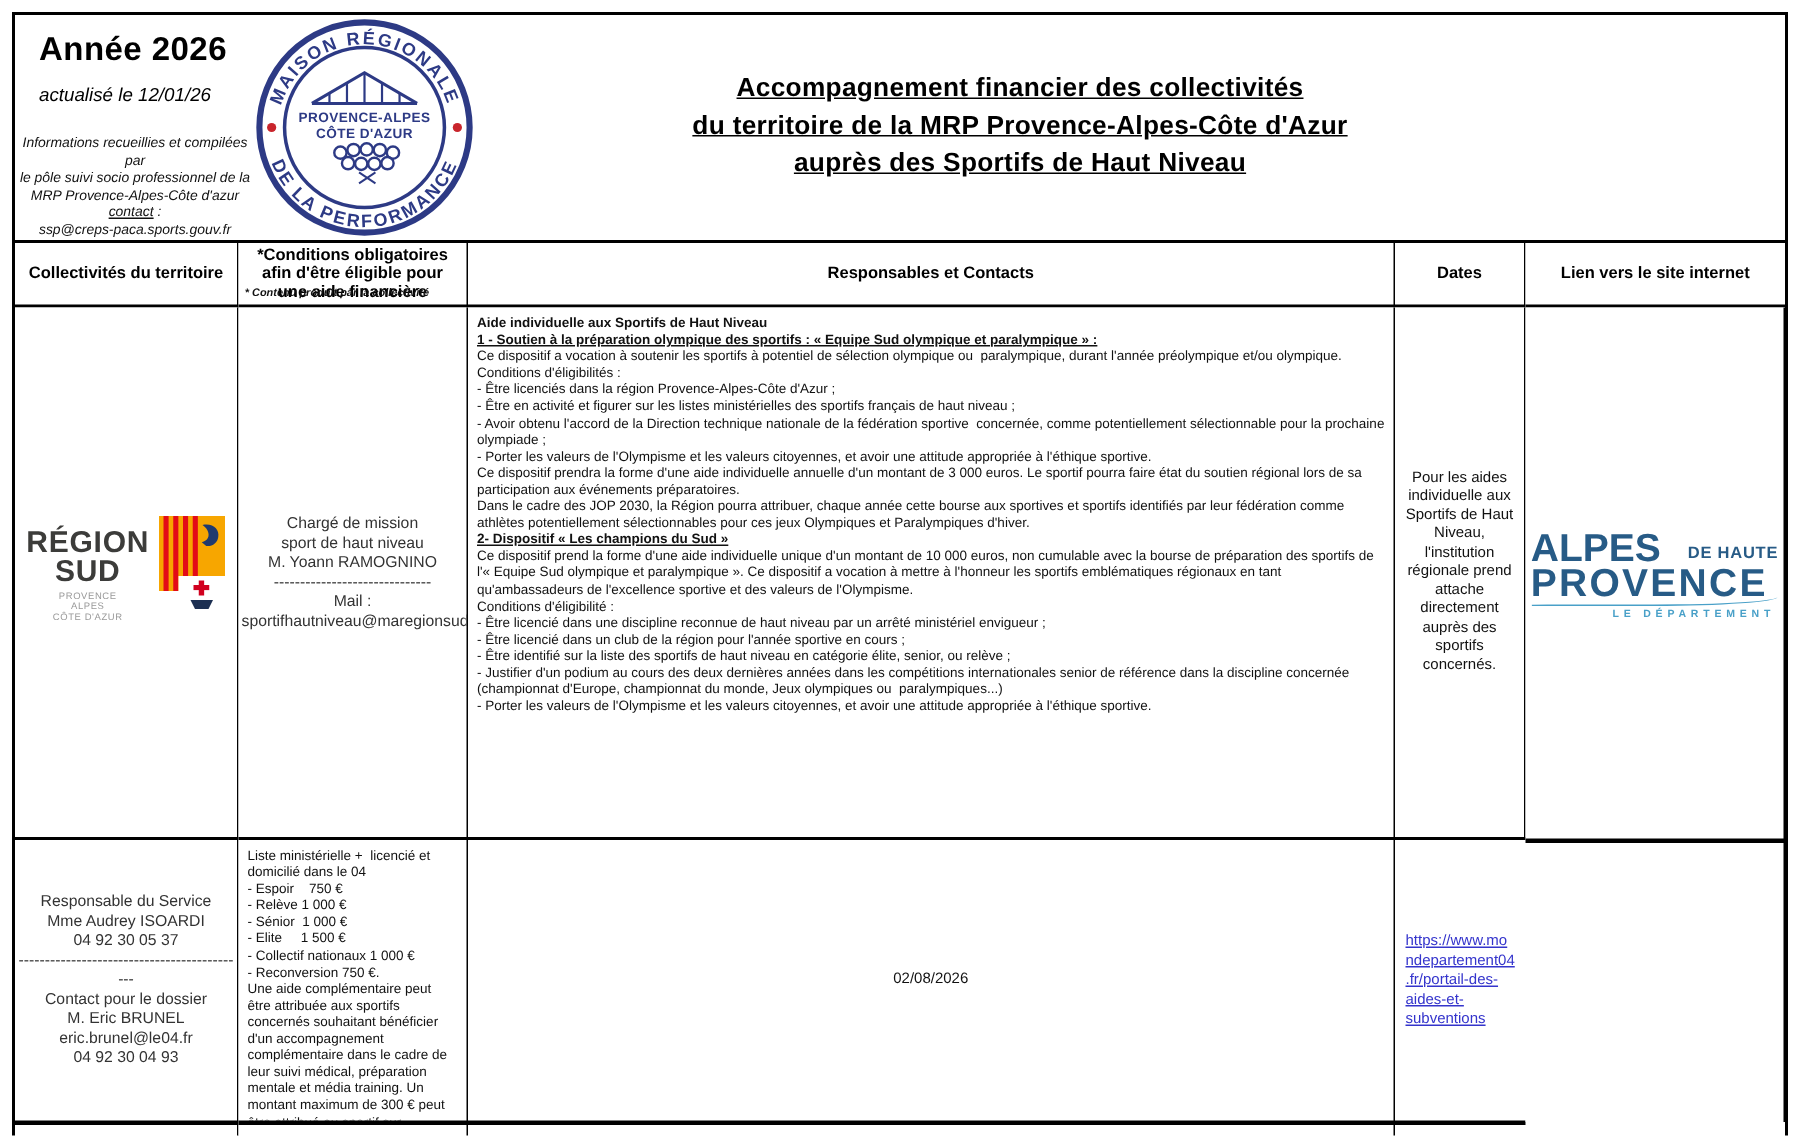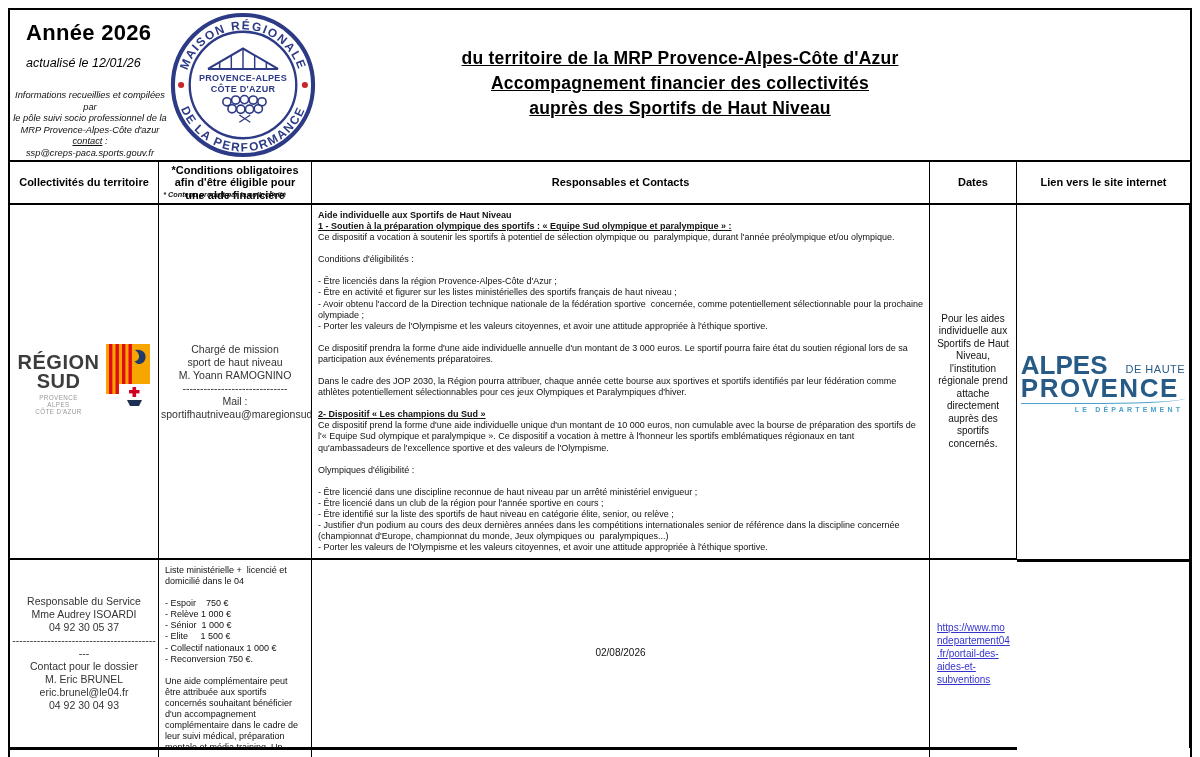--- a/index.html
+++ b/index.html
@@ -29,38 +29,38 @@
   .note{position:absolute;right:25px;bottom:2px;font-size:7.3px;font-style:italic;font-weight:600;color:#111;white-space:nowrap}
   .r1{border-bottom:2px solid #000}
   .r2{border-bottom:1px solid #000}
   .r3{border-top:2px solid #000}
   .cellc{display:flex;align-items:center;justify-content:center}
 
   .contacts{font-size:10.5px;line-height:13px;text-align:center;color:#333;width:100%;padding:0 2px}
   .conds{padding:5px 6px 0 6px;font-size:9px;line-height:11.1px;color:#111}
   .conds .pline{min-height:11px;white-space:pre-wrap}
   .conds .b{font-weight:bold}
-  .conds .sp{margin-top:11px}
+  .conds .sp{}
   .dates{font-size:10px;line-height:12.5px;text-align:center;padding:0 4px;color:#111;width:100%}
   .linkcell{font-size:10px;width:100%;padding:0 7px}
   .link-dark{color:#111;text-decoration:underline;text-align:center;display:block}
   .link-blue{color:#3434cc;text-decoration:underline;display:block;text-align:left;word-break:break-word;line-height:13px}
 
   
   .rs{display:flex;align-items:flex-start;gap:7px}
   .rs-text{text-align:center;padding-top:9px}
   .rs-title{font-size:20px;font-weight:bold;color:#3c3c3a;line-height:19px;letter-spacing:.5px}
   .rs-sub{font-size:6.3px;color:#999;line-height:7.2px;margin-top:3px;letter-spacing:.4px}
   .rs svg{display:block}
 
   
   .ahp{color:#275b86;line-height:1}
   .ahp-l1{display:flex;align-items:flex-end}
   .ahp-alpes{font-size:26px;font-weight:bold}
-  .ahp-dh{font-size:11px;font-weight:normal;margin-left:18px;margin-bottom:3px;letter-spacing:.5px}
+  .ahp-dh{font-size:11px;font-weight:bold;margin-left:18px;margin-bottom:3px;letter-spacing:.5px}
   .ahp-prov{font-size:26px;font-weight:bold;letter-spacing:1.5px;margin-top:-3px;border-bottom:1.5px solid #49a0c8;padding-bottom:2px;border-radius:0 0 50%/6px 0}
   .ahp-dep{font-size:7px;font-weight:bold;color:#49a0c8;letter-spacing:3.2px;text-align:right;margin-top:2px;padding-right:2px}
 </style>
 </head>
 <body>
 
 <div class="page">
 
   <div class="topband">
 
@@ -109,22 +109,22 @@
           <circle cx="63" cy="61.5" r="2.8"></circle>
         <circle cx="42.5" cy="66.3" r="2.8"></circle>
           <circle cx="48.5" cy="66.6" r="2.8"></circle>
           <circle cx="54.5" cy="66.6" r="2.8"></circle>
           <circle cx="60.5" cy="66.3" r="2.8"></circle>
         <path d="M47.5,70.5 L55,75.5 M55,70.5 L47.5,75.5" stroke-width=".9"></path>
       </g>
     </svg>
 
     <div class="titleblock">
+      <div class="tline">Accompagnement financier des collectivités </div>
       <div class="tline">du territoire de la MRP Provence-Alpes-Côte d'Azur </div>
-      <div class="tline">Accompagnement financier des collectivités </div>
       <div class="tline">auprès des Sportifs de Haut Niveau </div>
     </div>
   </div>
 
   <div class="tbl">
 
     <div class="c hc">Collectivités du territoire</div>
     <div class="c hc">
       <span>*Conditions obligatoires afin d'être éligible pour une aide financière</span>
       <span class="note">* Contenu produit par la collectivité</span>
@@ -175,21 +175,21 @@
           <div class="pline">Ce dispositif a vocation à soutenir les sportifs à potentiel de sélection olympique ou  paralympique, durant l'année préolympique et/ou olympique.</div>
           <div class="pline sp">Conditions d'éligibilités :</div>
           <div class="pline sp">- Être licenciés dans la région Provence-Alpes-Côte d'Azur ;</div>
           <div class="pline">- Être en activité et figurer sur les listes ministérielles des sportifs français de haut niveau ;</div>
           <div class="pline">- Avoir obtenu l'accord de la Direction technique nationale de la fédération sportive  concernée, comme potentiellement sélectionnable pour la prochaine olympiade ;</div>
           <div class="pline">- Porter les valeurs de l'Olympisme et les valeurs citoyennes, et avoir une attitude appropriée à l'éthique sportive.</div>
           <div class="pline sp">Ce dispositif prendra la forme d'une aide individuelle annuelle d'un montant de 3 000 euros. Le sportif pourra faire état du soutien régional lors de sa participation aux événements préparatoires.</div>
           <div class="pline sp">Dans le cadre des JOP 2030, la Région pourra attribuer, chaque année cette bourse aux sportives et sportifs identifiés par leur fédération comme athlètes potentiellement sélectionnables pour ces jeux Olympiques et Paralympiques d'hiver.</div>
           <div class="pline b u sp">2- Dispositif « Les champions du Sud »</div>
           <div class="pline">Ce dispositif prend la forme d'une aide individuelle unique d'un montant de 10 000 euros, non cumulable avec la bourse de préparation des sportifs de l'« Equipe Sud olympique et paralympique ». Ce dispositif a vocation à mettre à l'honneur les sportifs emblématiques régionaux en tant qu'ambassadeurs de l'excellence sportive et des valeurs de l'Olympisme.</div>
-          <div class="pline sp">Olympiques d'éligibilité :</div>
+          <div class="pline sp">Conditions d'éligibilité :</div>
           <div class="pline sp">- Être licencié dans une discipline reconnue de haut niveau par un arrêté ministériel envigueur ;</div>
           <div class="pline">- Être licencié dans un club de la région pour l'année sportive en cours ;</div>
           <div class="pline">- Être identifié sur la liste des sportifs de haut niveau en catégorie élite, senior, ou relève ;</div>
           <div class="pline">- Justifier d'un podium au cours des deux dernières années dans les compétitions internationales senior de référence dans la discipline concernée (championnat d'Europe, championnat du monde, Jeux olympiques ou  paralympiques...)</div>
           <div class="pline">- Porter les valeurs de l'Olympisme et les valeurs citoyennes, et avoir une attitude appropriée à l'éthique sportive.</div>
         </div>
     </div>
     <div class="c r1 cellc">
       <div class="dates">Pour les aides individuelle aux Sportifs de Haut Niveau, l'institution régionale prend attache directement auprès des sportifs concernés.</div>
     </div>

